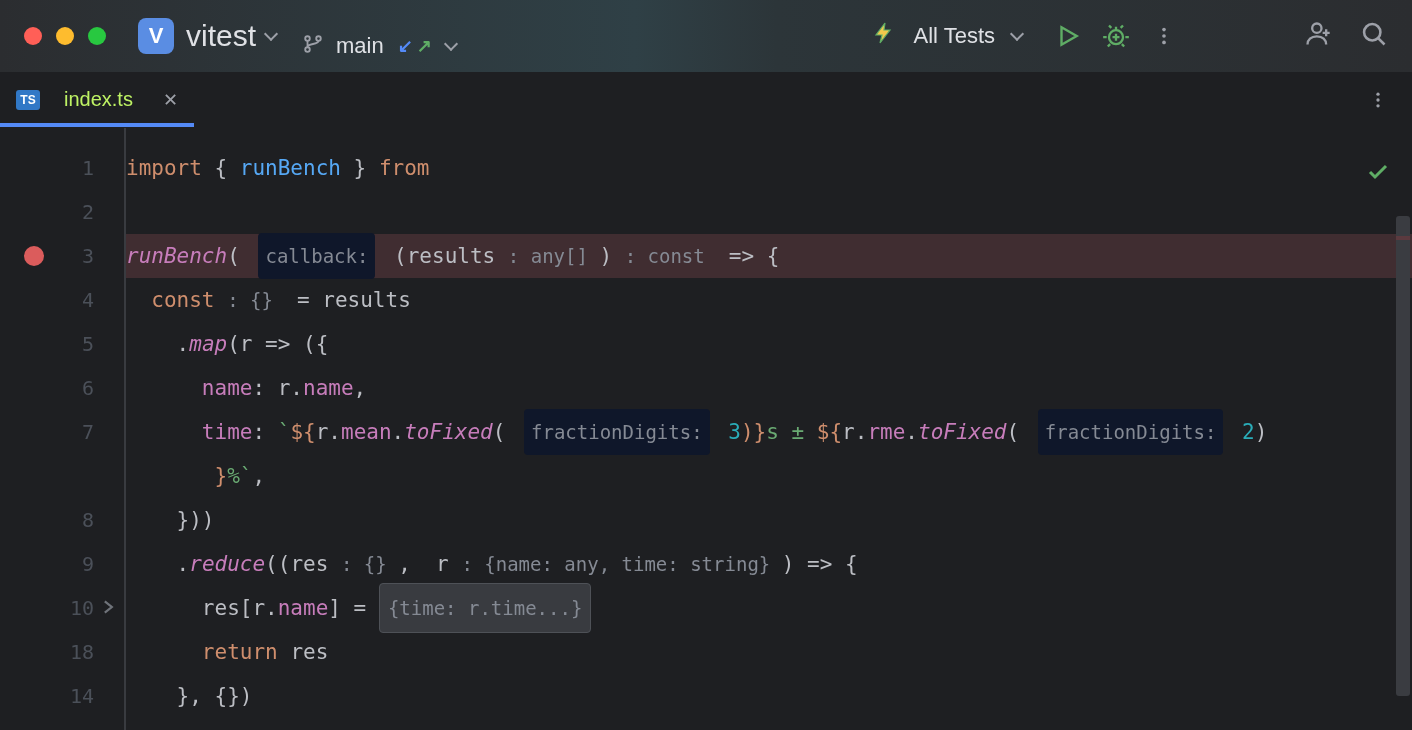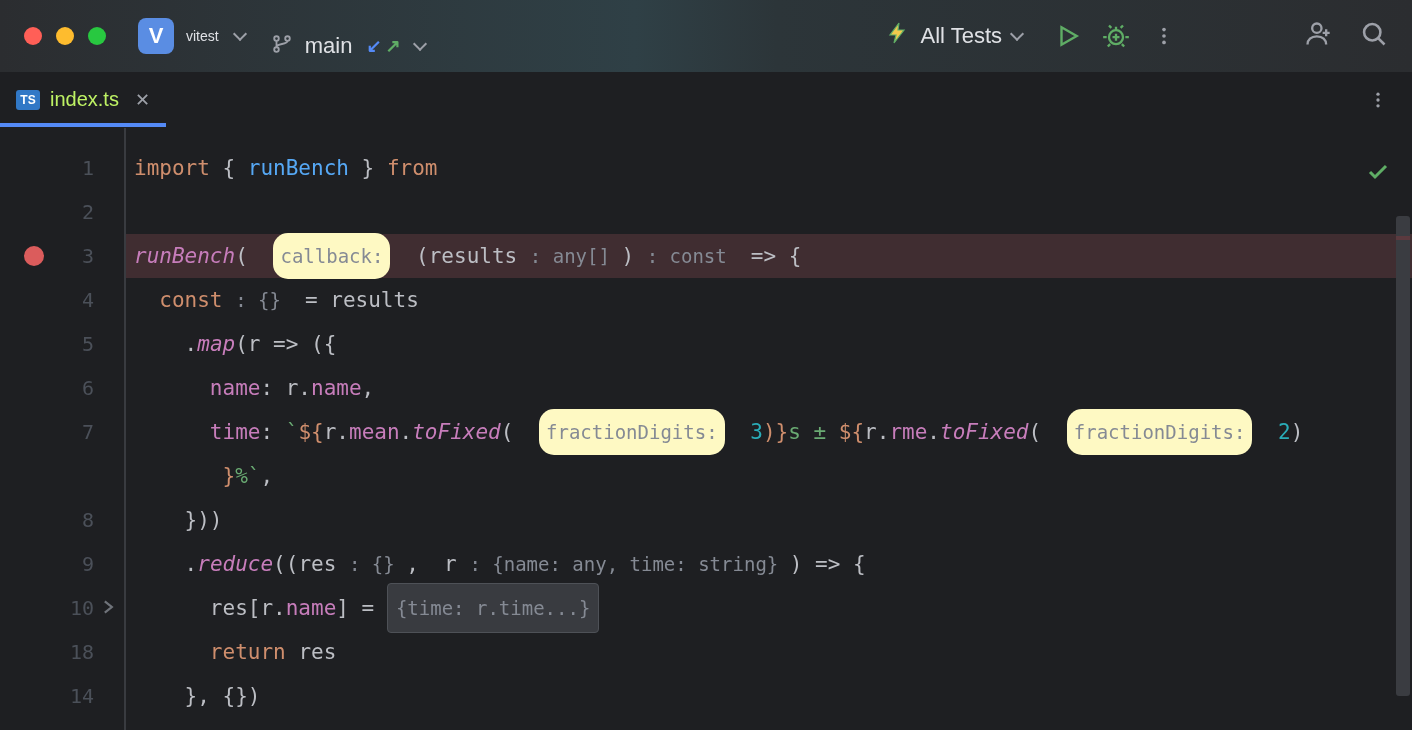--- a/index.html
+++ b/index.html
@@ -39,22 +39,22 @@
       display: flex;
       align-items: center;
       justify-content: center;
       color: white;
       font-size: 22px;
       font-weight: 600;
       margin-right: 12px;
     }
     .project-name {
       color: #dfe1e5;
-      font-size: 14px;
-      margin-right: 16px;
+      font-size: 30px;
+      margin-right: 10px;
     }
     .chevron {
       display: inline-block;
       width: 10px;
       height: 10px;
       border-right: 2px solid #9da0a8;
       border-bottom: 2px solid #9da0a8;
       transform: rotate(45deg);
       margin-top: -4px;
     }
@@ -78,21 +78,21 @@
       align-items: center;
       gap: 4px;
       margin-right: 14px;
     }
     .arrow-in { color: #548af7; font-size: 18px; font-weight: bold; }
     .arrow-out { color: #5fad65; font-size: 18px; font-weight: bold; }
     .spacer { flex: 1; }
     .run-config {
       display: flex;
       align-items: center;
-      gap: 10px;
+      gap: 17px;
       margin-right: 26px;
     }
     .bolt-icon { font-size: 24px; }
     .run-label { color: #dfe1e5; font-size: 22px; }
     .toolbar-btn {
       display: flex;
       align-items: center;
       justify-content: center;
       width: 40px;
       height: 40px;
@@ -112,21 +112,21 @@
       height: 56px;
       background: #1e1f22;
       display: flex;
       align-items: stretch;
       border-bottom: 1px solid #1e1f22;
     }
     .tab {
       display: flex;
       align-items: center;
       padding: 0 16px;
-      gap: 10px;
+      gap: 24px;
       position: relative;
     }
     .tab.active::after {
       content: '';
       position: absolute;
       bottom: 0;
       left: 0;
       right: 0;
       height: 4px;
       background: #548af7;
@@ -191,44 +191,43 @@
     .code-area {
       flex: 1;
       font-family: 'Menlo', 'Monaco', monospace;
       font-size: 21px;
       padding-top: 18px;
       line-height: 44px;
       position: relative;
     }
     .code-line {
       height: 44px;
-      padding-left: 8px;
       white-space: pre;
       display: flex;
       align-items: center;
     }
     .code-line.bp-highlight {
       background: #402d31;
     }
     
     .kw { color: #cf8e6d; }
     .fn { color: #56a8f5; }
     .fn-call { color: #c77dbb; font-style: italic; }
     .prop { color: #c77dbb; }
     .str { color: #6aab73; }
     .num { color: #2aacb8; }
     .punct { color: #bcbec4; }
     .param { color: #bcbec4; }
     .hint {
       color: #858a94;
-      background: #fef9c3;
-      border-radius: 15px;
+      background: #0f172a;
+      border-radius: 4px;
       padding: 1px 7px;
       font-size: 19px;
-      margin: 0 13px;
+      margin: 0 6px;
     }
     .hint-plain {
       color: #858a94;
       font-size: 19px;
     }
     .folded {
       background: #393b40;
       color: #858a94;
       border-radius: 4px;
       padding: 2px 8px;

